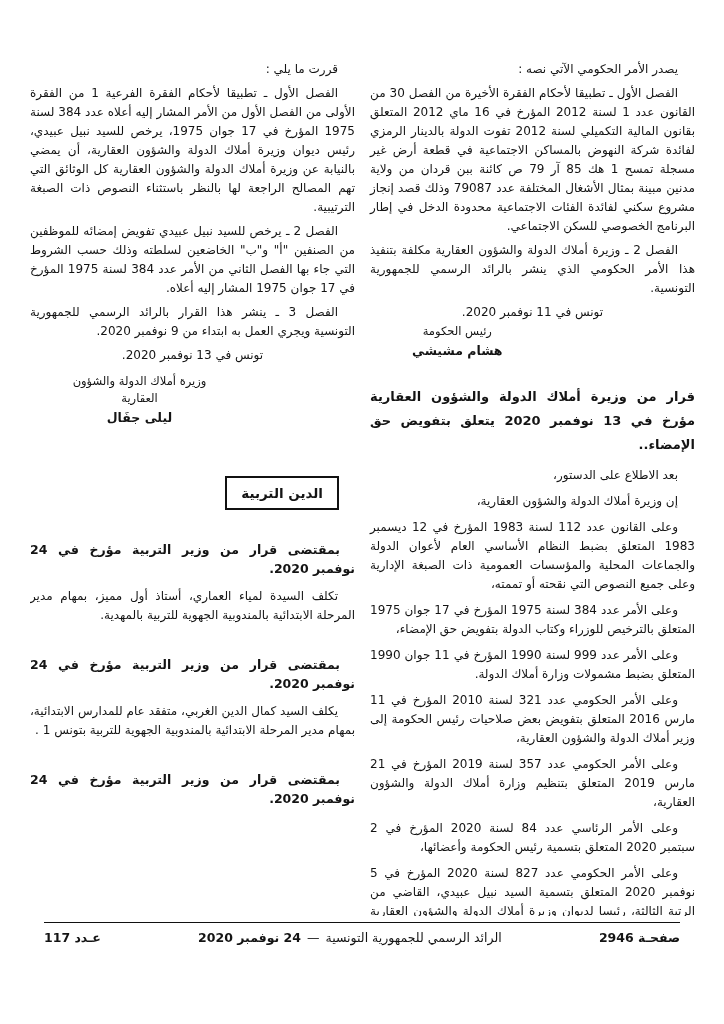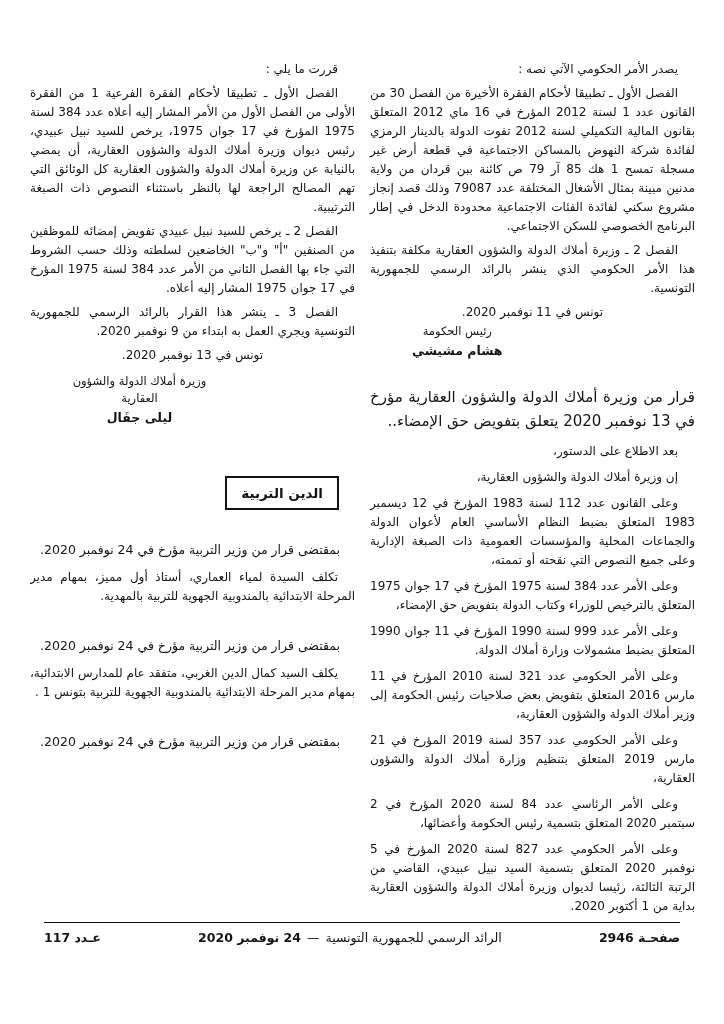--- a/index.html
+++ b/index.html
@@ -21,32 +21,32 @@
   .dateline{
     font-size:12px;line-height:19px;text-align:center;margin:2px 0 1px 0;
   }
   .sig{
     width:fit-content;max-width:150px;text-align:center;
     margin-left:42px;margin-right:auto;margin-top:1px;
     font-size:11.5px;line-height:17px;
   }
   .sig .sig-name{font-weight:bold;font-size:12.5px;margin-top:2px;}
   .decree-heading{
-    font-weight:normal;font-size:15px;line-height:24px;text-align:justify;
+    font-weight:bold;font-size:13px;line-height:24px;text-align:justify;
     text-indent:0;margin:26px 0 9px 0;
   }
   .preamble{margin-bottom:7px;}
   .recital{margin-bottom:7px;}
   .ministry-box{
     width:fit-content;border:2px solid #111;padding:7px 14px;
     font-weight:bold;font-size:13.5px;line-height:16px;
     margin:50px 16px 0 auto;
   }
   .notice-heading{
-    font-weight:normal;font-size:12.5px;line-height:19px;
+    font-weight:bold;font-size:12.5px;line-height:19px;
     text-indent:15px;text-align:justify;margin:30px 0 9px 0;
   }
   .footer{
     position:absolute;top:922px;left:44px;right:44px;
     border-top:1.5px solid #111;padding-top:7px;
     display:flex;direction:rtl;justify-content:space-between;align-items:baseline;
     font-size:12.5px;
   }
   .footer .bold{font-weight:bold;}
   .footer-center{display:flex;gap:6px;align-items:baseline;}

